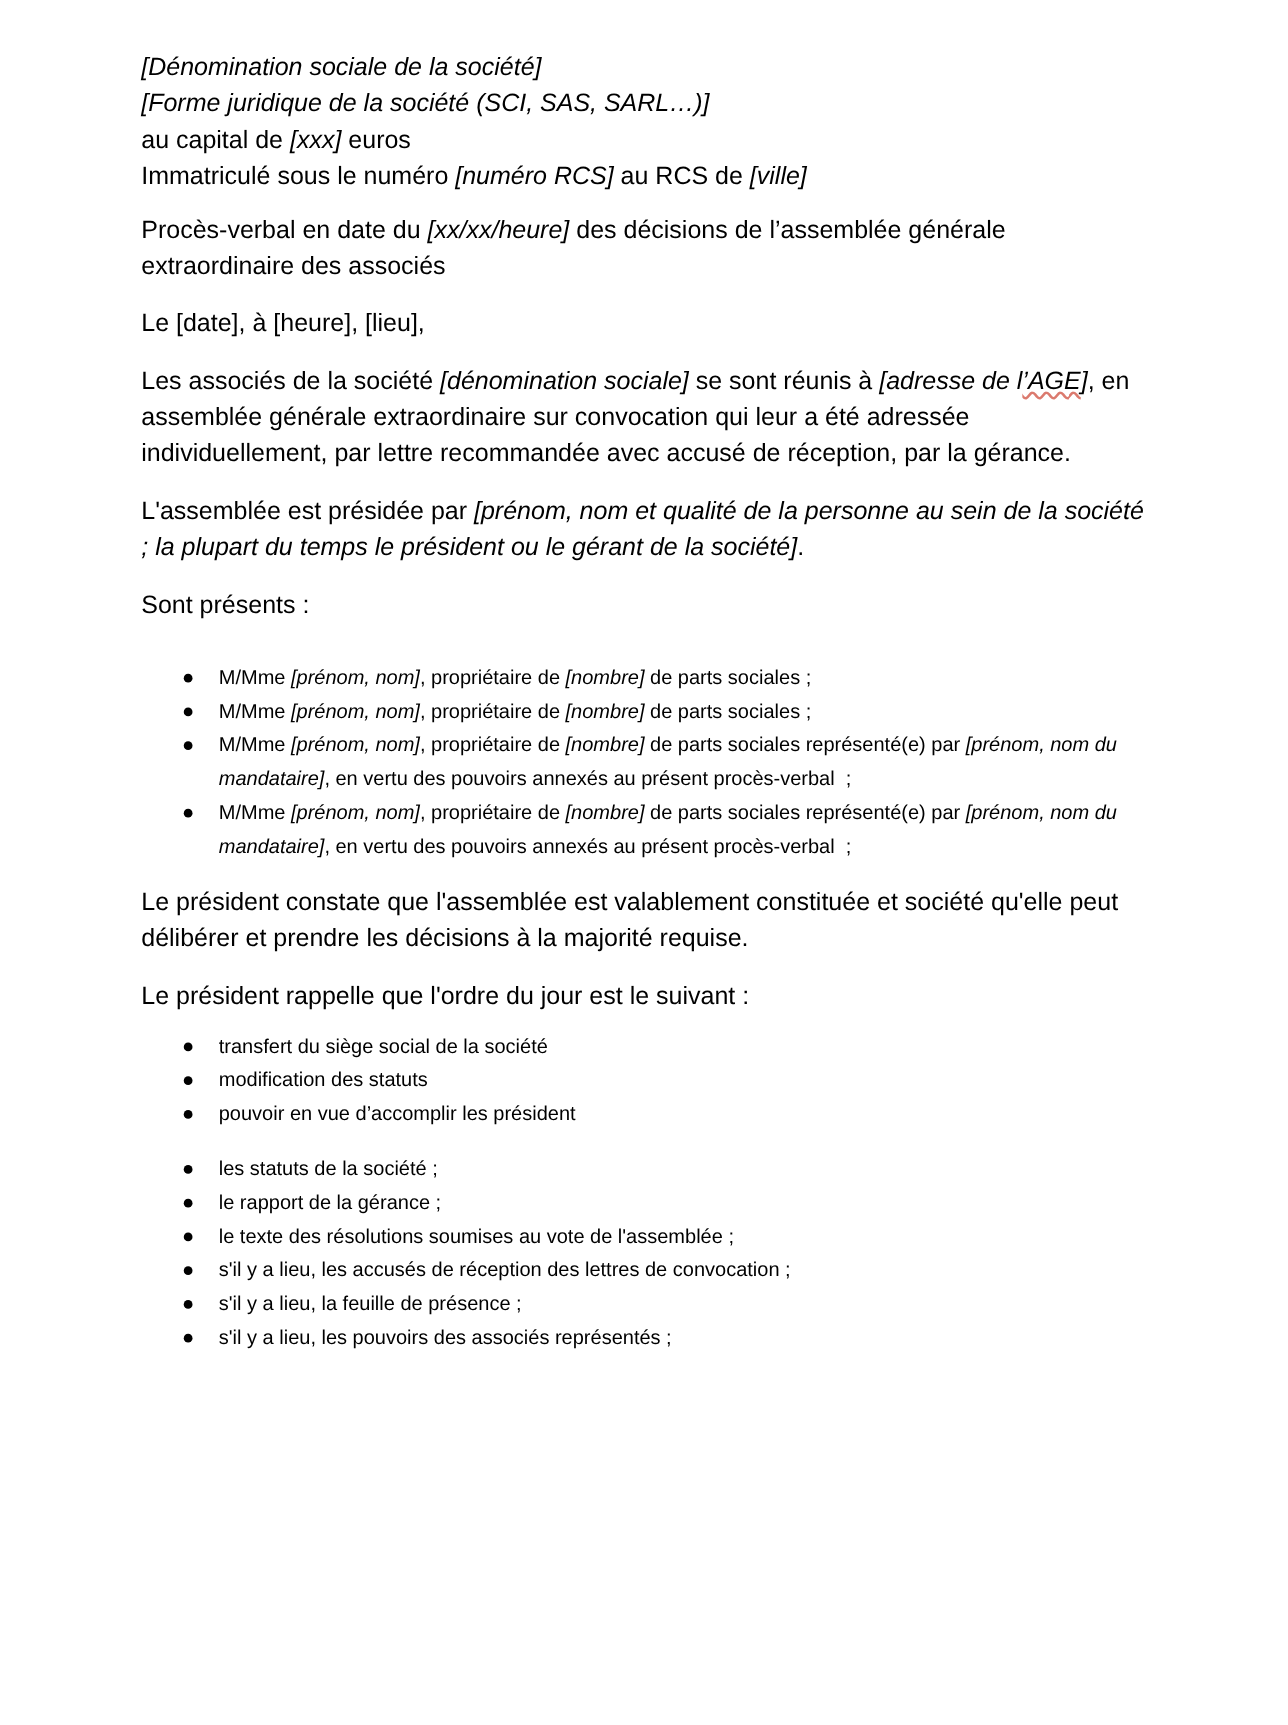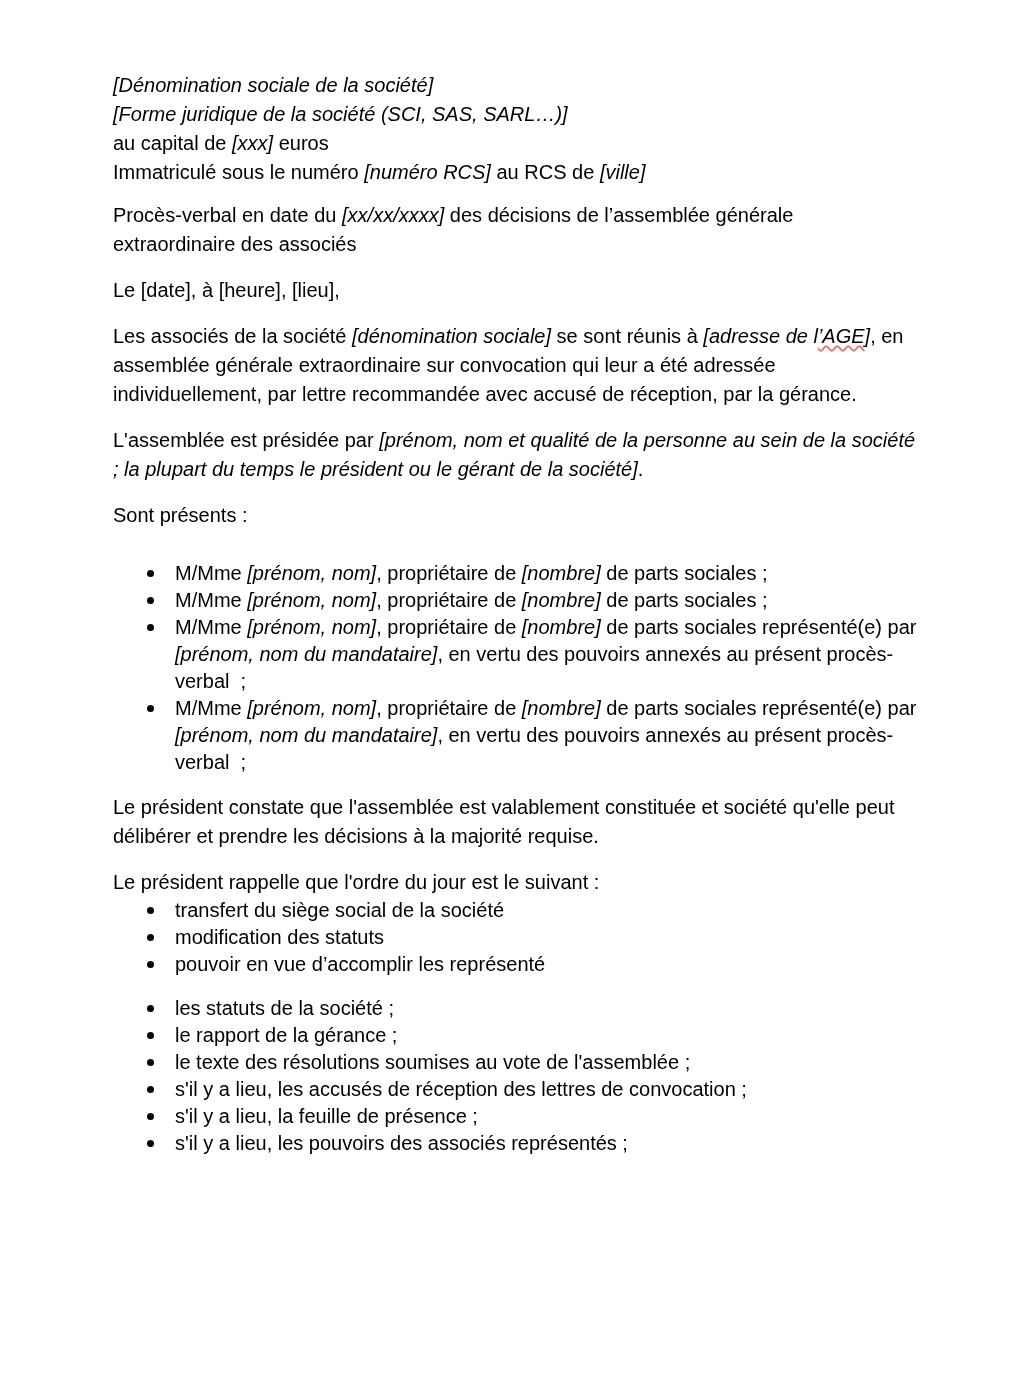--- a/index.html
+++ b/index.html
@@ -10,37 +10,37 @@
   *{box-sizing:border-box;}
   html,body{margin:0;padding:0;background:var(--background);}
   body{
     font-family:"Liberation Sans","DejaVu Sans",sans-serif;
     color:var(--text);
     -webkit-font-smoothing:antialiased;
   }
   .page{
     width:1030px;
     min-height:1380px;
-    padding:71px 110px 20px 113px;
+    padding:40px 110px 20px 113px;
     background:var(--background);
   }
   .page p{
     margin:0 0 17px 0;
     font-size:20px;
     line-height:29px;
   }
   .hdr{margin:0 0 14px 0;}
   .hdr p{margin:0;}
   .mb30{margin-bottom:30px !important;}
   .mb0{margin-bottom:0 !important;}
   ul.blist{
     list-style:none;
-    margin:0 0 17px 0;
+    margin:12px 0 17px 0;
     padding:0;
-    font-size:20px;
+    font-size:16px;
   }
   ul.blist li{
     position:relative;
     padding-left:62px;
     line-height:27px;
   }
   ul.blist li::before{
     content:"";
     position:absolute;
     left:34px;
@@ -65,21 +65,21 @@
 
 <div class="page">
 
   <div class="hdr">
     <p><span class="it">[Dénomination sociale de la société]</span></p>
     <p><span class="it">[Forme juridique de la société (SCI, SAS, SARL…)]</span></p>
     <p><span>au capital de </span><span class="it">[xxx]</span><span> euros</span></p>
     <p><span>Immatriculé sous le numéro </span><span class="it">[numéro RCS]</span><span> au RCS de </span><span class="it">[ville]</span></p>
   </div>
 
-  <p><span>Procès-verbal en date du </span><span class="it">[xx/xx/xxxx]</span><span> des décisions de l’assemblée générale extraordinaire des associés</span></p>
+  <p><span>Procès-verbal en date du </span><span class="it">[xx/xx/heure]</span><span> des décisions de l’assemblée générale extraordinaire des associés</span></p>
 
   <p><span>Le [date], à [heure], [lieu],</span></p>
 
   <p><span>Les associés de la société </span><span class="it">[dénomination sociale]</span><span> se sont réunis à </span><span class="it">[adresse de l</span><span class="it sq">’AGE</span><span class="it">]</span><span>, en assemblée générale extraordinaire sur convocation qui leur a été adressée individuellement, par lettre recommandée avec accusé de réception, par la gérance.</span></p>
 
   <p><span>L'assemblée est présidée par </span><span class="it">[prénom, nom et qualité de la personne au sein de la société ; la plupart du temps le président ou le gérant de la société]</span><span>.</span></p>
 
   <p class="mb30"><span>Sont présents :</span></p>
 
   <ul class="blist">
@@ -90,21 +90,21 @@
   </ul>
 
 
   <p><span>Le président constate que l'assemblée est valablement constituée et société qu'elle peut délibérer et prendre les décisions à la majorité requise.</span></p>
 
   <p class="mb0"><span>Le président rappelle que l'ordre du jour est le suivant :</span></p>
 
   <ul class="blist">
     <li><span>transfert du siège social de la société</span></li>
     <li><span>modification des statuts</span></li>
-    <li><span>pouvoir en vue d’accomplir les représenté</span></li>
+    <li><span>pouvoir en vue d’accomplir les président</span></li>
   </ul>
 
 
   <ul class="blist mb0">
     <li><span>les statuts de la société ;</span></li>
     <li><span>le rapport de la gérance ;</span></li>
     <li><span>le texte des résolutions soumises au vote de l'assemblée ;</span></li>
     <li><span>s'il y a lieu, les accusés de réception des lettres de convocation ;</span></li>
     <li><span>s'il y a lieu, la feuille de présence ;</span></li>
     <li><span>s'il y a lieu, les pouvoirs des associés représentés ;</span></li>

